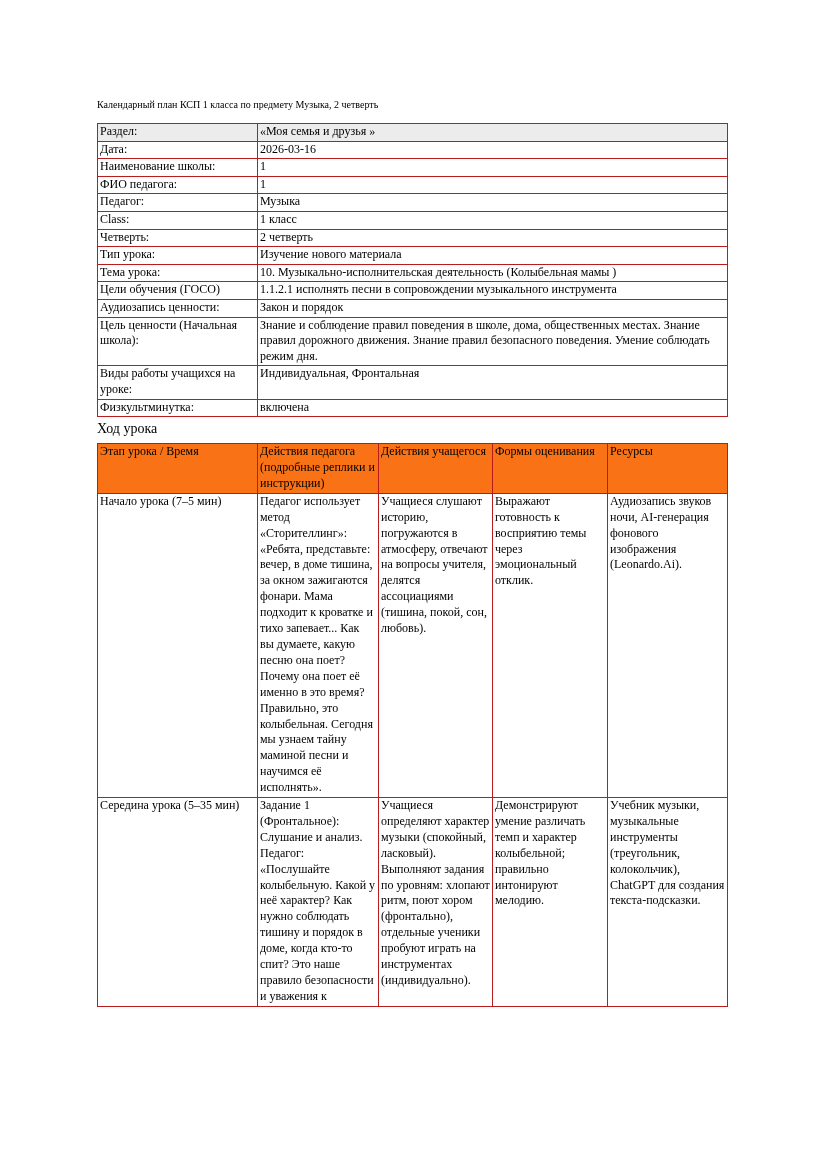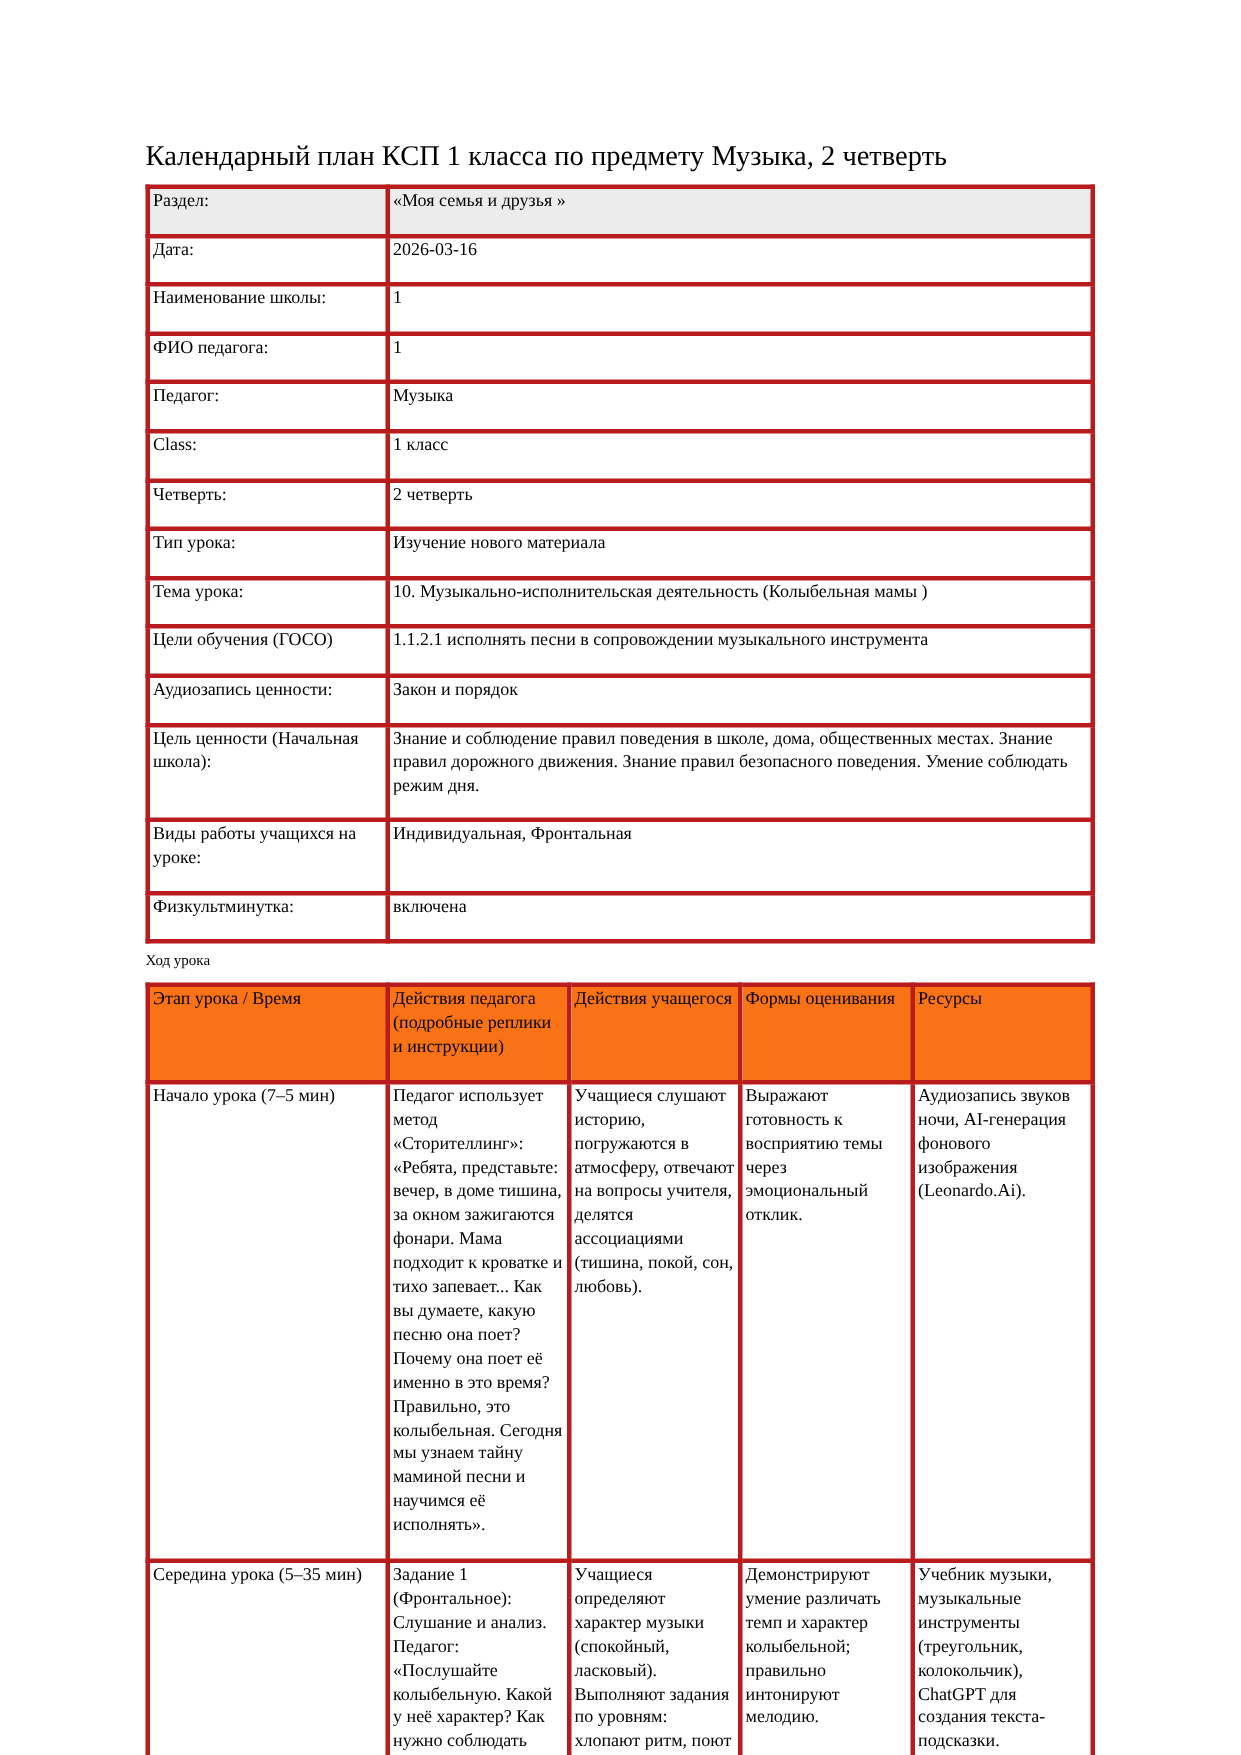--- a/index.html
+++ b/index.html
@@ -15,40 +15,40 @@
     color: #000000;
     overflow: hidden;
   }
   .page {
     position: absolute;
     left: 97px;
     top: 97px;
     width: 630px;
   }
   .doc-title {
-    font-size: 19px;
+    font-size: 10px;
     line-height: 15px;
     margin: 0 0 11px 0;
     white-space: nowrap;
   }
   table {
     border-collapse: collapse;
     table-layout: fixed;
     width: 630px;
     font-size: 12px;
     line-height: 15.6px;
   }
   td {
-    border: 3px solid #b91c1c;
-    padding: 0 2px 14px 2px;
+    border: 1px solid #b91c1c;
+    padding: 0 2px 1px 2px;
     vertical-align: top;
     overflow: hidden;
   }
   .section-heading {
-    font-size: 10px;
+    font-size: 14px;
     line-height: 15px;
     margin: 4px 0 7px 0;
   }
   .lesson-table td { line-height: 15.9px; }
 </style>
 </head>
 <body>
 
 <div class="page">
 

